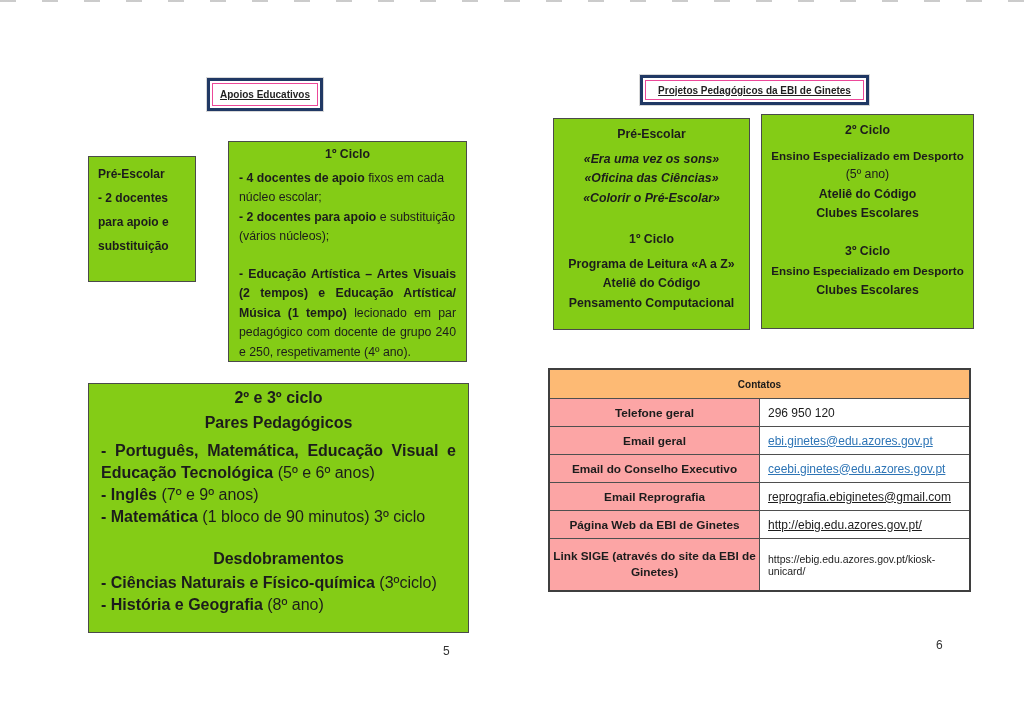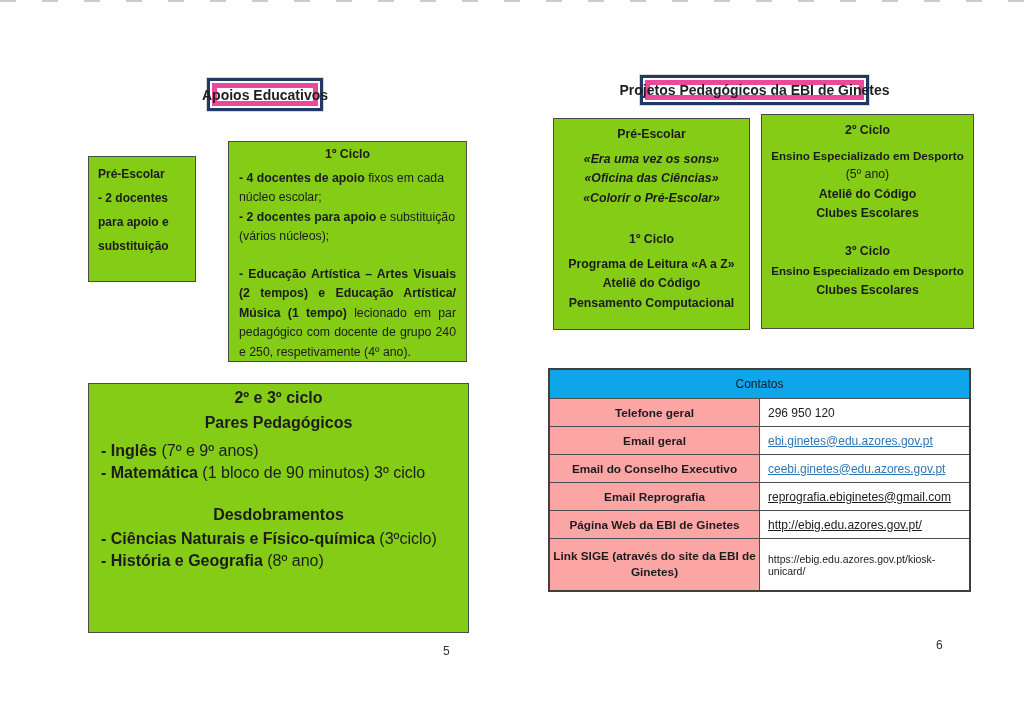--- a/index.html
+++ b/index.html
@@ -14,23 +14,23 @@
     top:0;left:0;width:1024px;height:2px;
     background:repeating-linear-gradient(90deg, rgba(70,70,70,.28) 0 16px, transparent 16px 42px);
   }
 
   
   .title-box{
     background:#fff;border:3px solid #203864;padding:2px;box-sizing:border-box;
     box-shadow:0 0 0 1px #d8d8d8;
   }
   .title-box .inner{
-    border:5px solid #ec4899;height:100%;box-sizing:border-box;
+    border:1px solid #ec4899;height:100%;box-sizing:border-box;
     display:flex;align-items:center;justify-content:center;
-    font-weight:bold;font-size:14px;color:#1f1f1f;white-space:nowrap;
+    font-weight:bold;font-size:10px;color:#1f1f1f;white-space:nowrap;text-decoration:underline;
   }
 
   
   .cbox{
     background:#84cc16;border:1.5px solid #4a4a4a;box-sizing:border-box;
   }
   .center{text-align:center;}
   .b{font-weight:bold;}
   .i{font-style:italic;}
 
@@ -53,21 +53,21 @@
 
   
   table.contacts{
     border-collapse:collapse;width:423px;table-layout:fixed;
     font-size:12px;border:2px solid #3f3f3f;
   }
   table.contacts td,table.contacts th{
     border:1px solid #4f4f4f;vertical-align:middle;
   }
   table.contacts th{
-    background:#0ea5e9;font-weight:normal;font-size:12px;height:26px;text-align:center;color:#1a1a1a;
+    background:#fdba74;font-weight:bold;font-size:10px;height:26px;text-align:center;color:#1a1a1a;
   }
   td.lbl{
     background:#fca5a5;font-weight:bold;text-align:center;
     width:182px;padding:5px 3px;font-size:11.8px;line-height:16px;
   }
   td.val{padding:5px 8px;height:17px;}
   .link-blue{color:#2E75B6;text-decoration:underline;}
   .link-dark{color:#1c1c1c;text-decoration:underline;}
   td.val-small{font-size:10.5px;vertical-align:top;padding-top:6px;}
 
@@ -92,20 +92,21 @@
 <div class="abs cbox ciclo1" style="left:228px;top:141px;width:239px;height:221px;">
   <div class="center b title">1º Ciclo</div>
   <div><span class="b">- 4 docentes de apoio</span><span> fixos em cada núcleo escolar;</span></div>
   <div><span class="b">- 2 docentes para apoio</span><span> e substituição (vários núcleos);</span></div>
   <div class="p3"><span class="b">- Educação Artística – Artes Visuais (2 tempos) e Educação Artística/ Música (1 tempo)</span><span> lecionado em par pedagógico com docente de grupo 240 e 250, respetivamente (4º ano).</span></div>
 </div>
 
 <div class="abs cbox ciclo23" style="left:88px;top:383px;width:381px;height:250px;">
   <div class="center b title">2º e 3º ciclo</div>
   <div class="center b sub">Pares Pedagógicos</div>
+  <div class="just"><span class="b">- Português, Matemática, Educação Visual e Educação Tecnológica</span><span> (5º e 6º anos)</span></div>
   <div><span class="b">- Inglês</span><span> (7º e 9º anos)</span></div>
   <div><span class="b">- Matemática</span><span> (1 bloco de 90 minutos) 3º ciclo</span></div>
   <div class="center b sub2">Desdobramentos</div>
   <div><span class="b">- Ciências Naturais e Físico-química</span><span> (3ºciclo)</span></div>
   <div><span class="b">- História e Geografia</span><span> (8º ano)</span></div>
 </div>
 
 <div class="abs pagenum" style="left:443px;top:644px;">5</div>
 
 <div class="abs title-box" style="left:640px;top:75px;width:229px;height:30px;">

